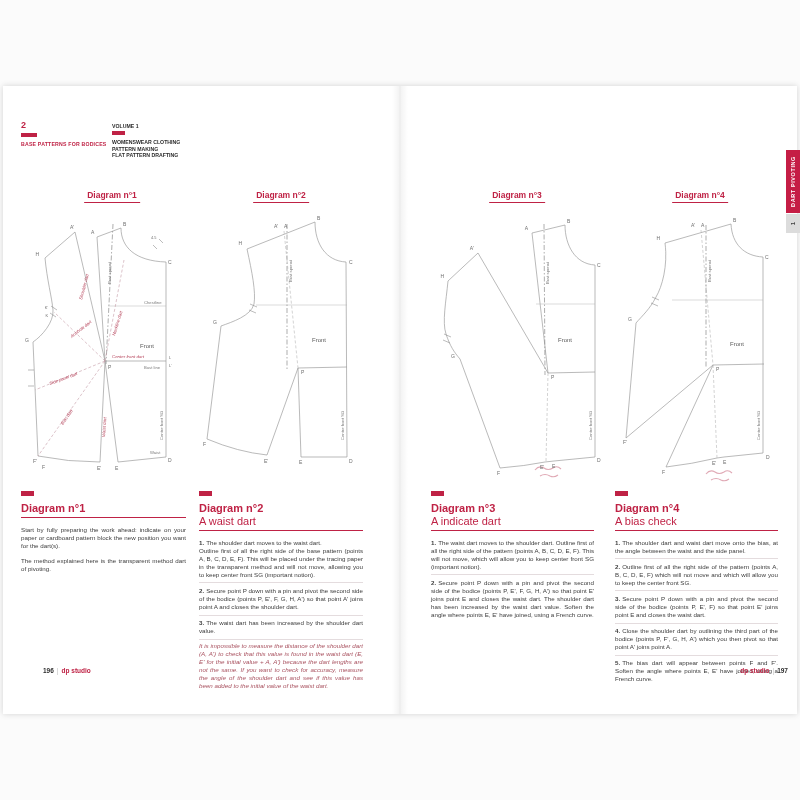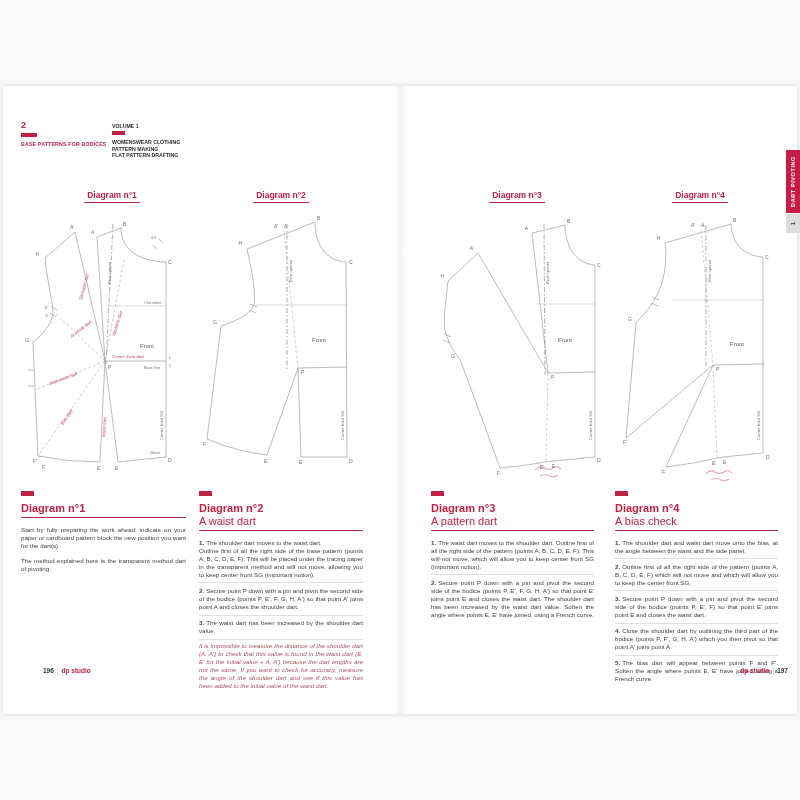--- a/index.html
+++ b/index.html
@@ -288,21 +288,21 @@
 Outline first of all the right side of the base pattern (points A, B, C, D, E, F). This will be placed under the tracing paper in the transparent method and will not move, allowing you to keep center front SG (important notion).</span></p>
       <p class="item"><b class="num">2.</b><span class="pre">Secure point P down with a pin and pivot the second side of the bodice (points P, E', F, G, H, A') so that point A' joins point A and closes the shoulder dart.</span></p>
       <p class="item"><b class="num">3.</b><span class="pre">The waist dart has been increased by the shoulder dart value.</span></p>
     </div>
     <p class="note">It is impossible to measure the distance of the shoulder dart (A, A') to check that this value is found in the waist dart (E, E' for the initial value + A, A') because the dart lengths are not the same. If you want to check for accuracy, measure the angle of the shoulder dart and see if this value has been added to the initial value of the waist dart.</p>
   </div>
 
   <div class="abs col" style="left:431px;top:491px;width:163px;">
     <div class="chip"></div>
     <h3>Diagram n°3</h3>
-    <div class="subtitle">A pattern dart</div>
+    <div class="subtitle">A indicate dart</div>
     <div class="rule"></div>
     <div class="items lined">
       <p class="item"><b class="num">1.</b><span class="pre">The waist dart moves to the shoulder dart. Outline first of all the right side of the pattern (points A, B, C, D, E, F). This will not move, which will allow you to keep center front SG (important notion).</span></p>
       <p class="item"><b class="num">2.</b><span class="pre">Secure point P down with a pin and pivot the second side of the bodice (points P, E', F, G, H, A') so that point E' joins point E and closes the waist dart. The shoulder dart has been increased by the waist dart value. Soften the angle where points E, E' have joined, using a French curve.</span></p>
     </div>
   </div>
 
   <div class="abs col" style="left:615px;top:491px;width:163px;">
     <div class="chip"></div>
     <h3>Diagram n°4</h3>

